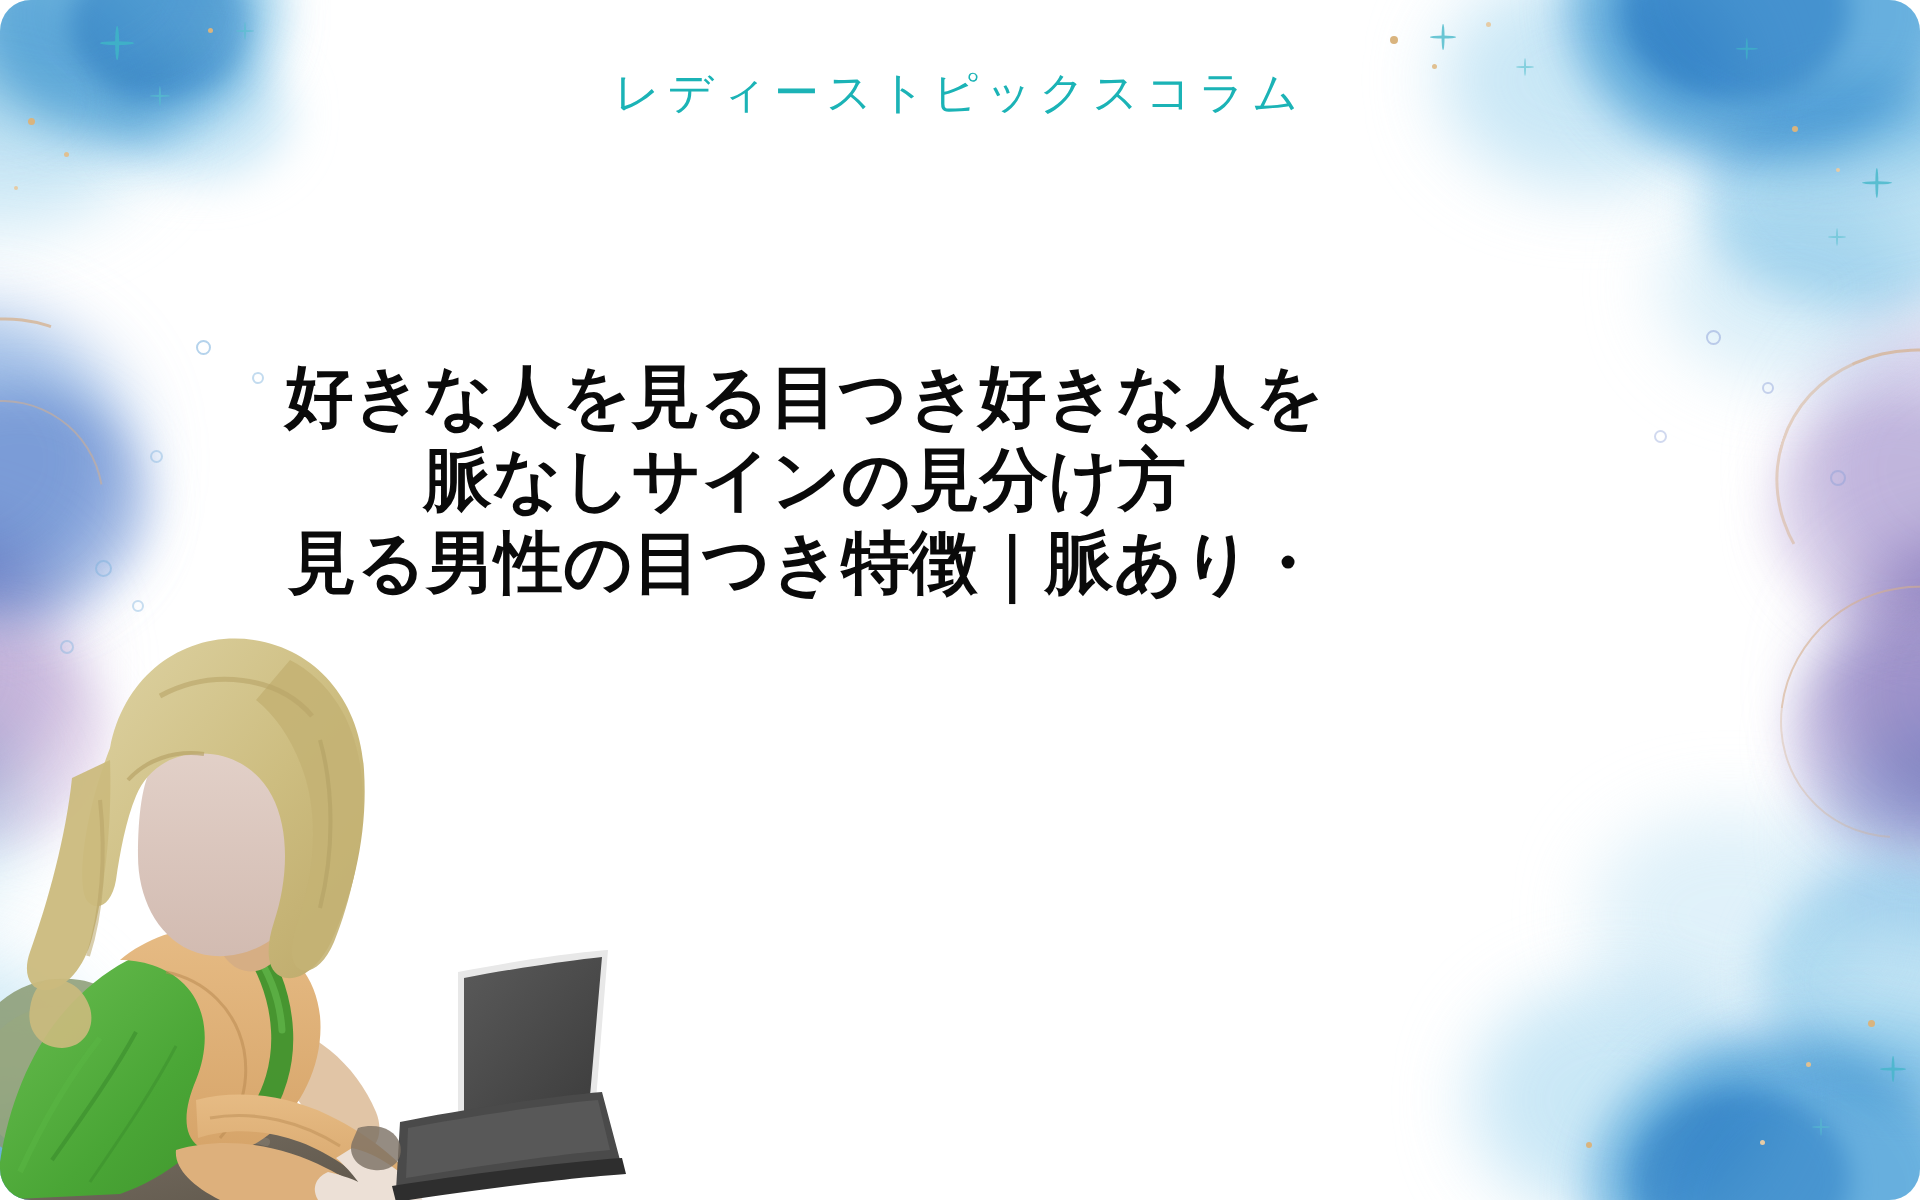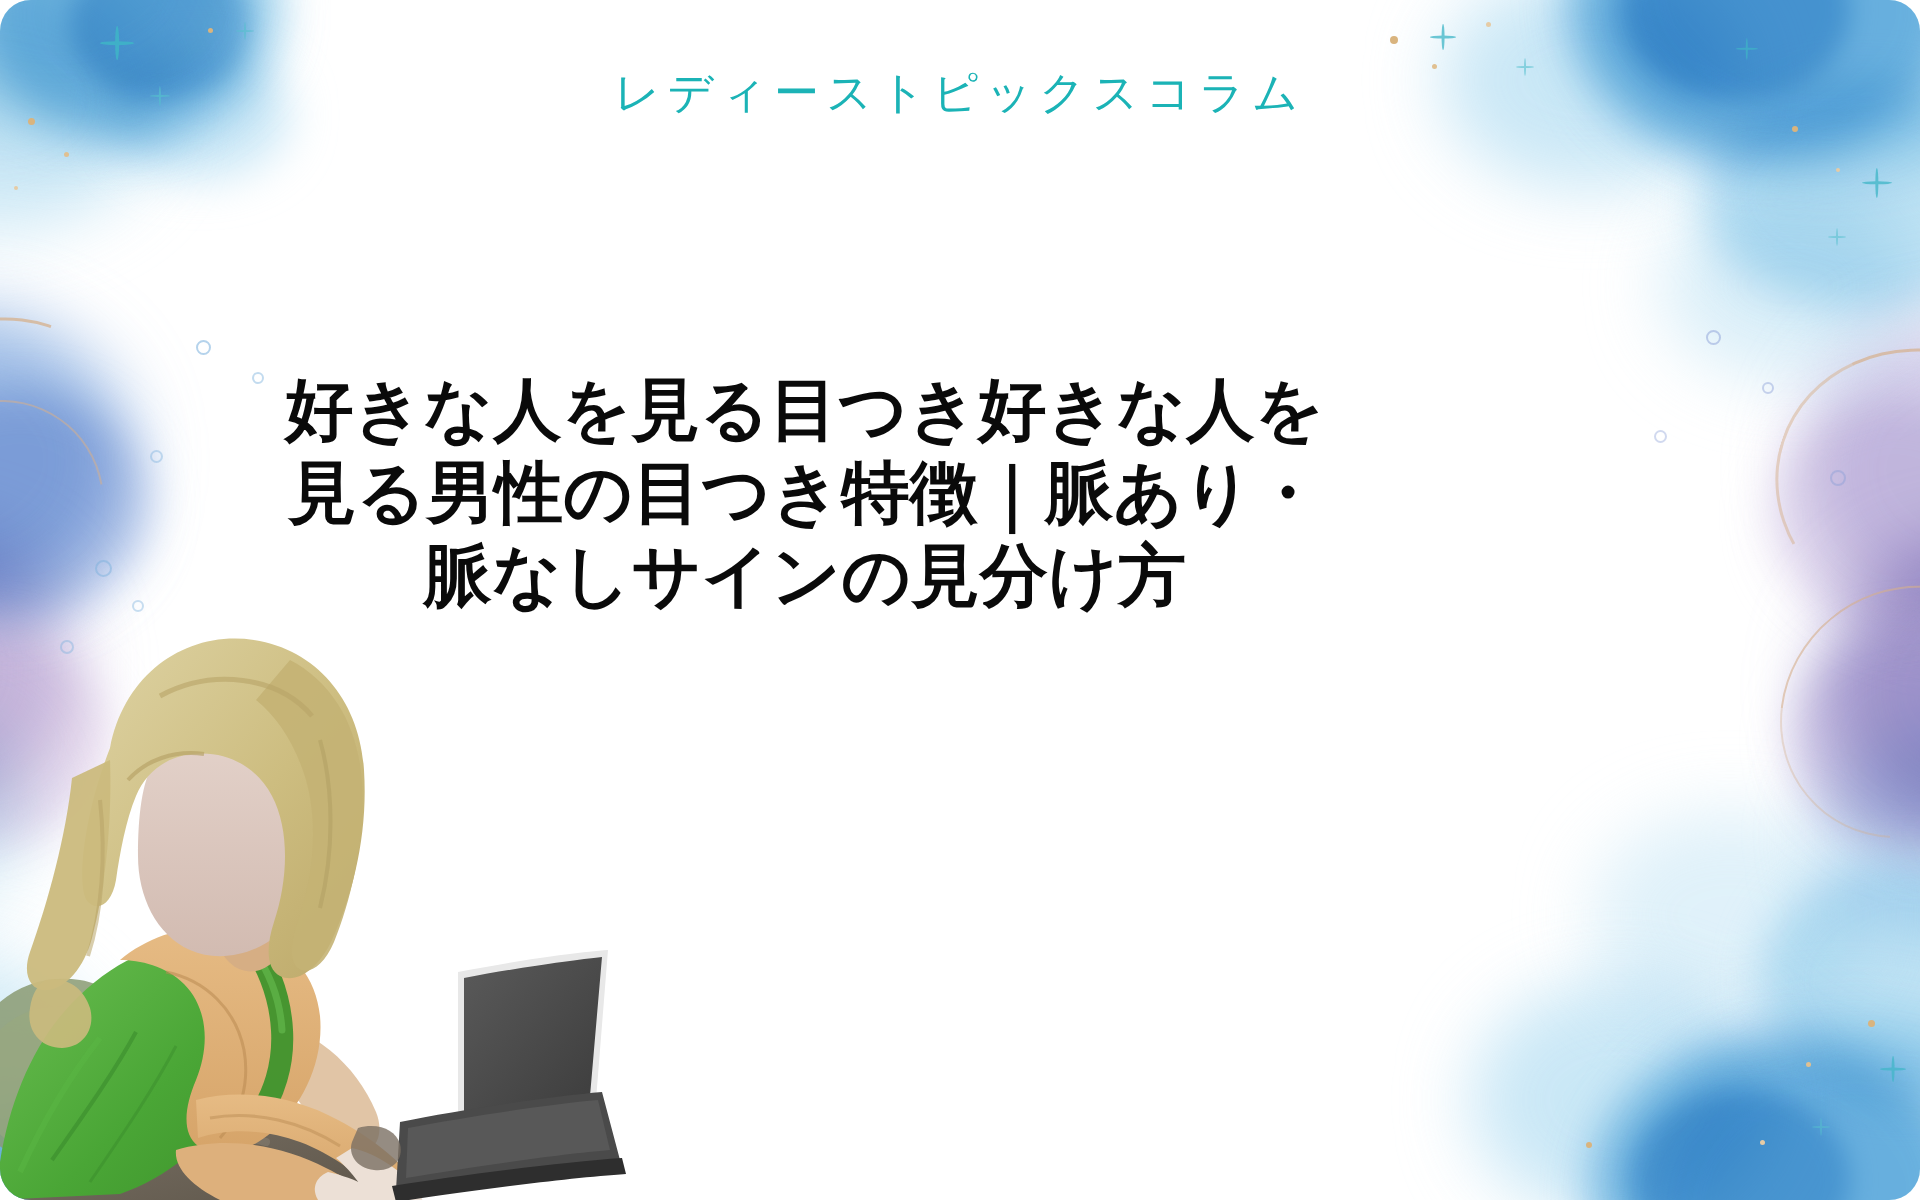--- a/index.html
+++ b/index.html
@@ -47,21 +47,21 @@
   #kicker{
     position:absolute;left:0;right:0;top:70px;text-align:center;
     font-size:45px;line-height:1;letter-spacing:.16em;font-weight:400;
     color:#1bb3b6;white-space:nowrap;
   }
 
   
   #title{
     position:absolute;left:270px;top:355px;width:1070px;
     text-align:center;color:#0a0a0a;font-weight:700;
-    font-size:68px;line-height:1.22;letter-spacing:.005em;margin-top:13px;
+    font-size:68px;line-height:1.22;letter-spacing:.005em;
   }
   #title .ln{display:block;white-space:nowrap;}
 
   
   #illo{position:absolute;left:-40px;bottom:0;width:740px;height:740px;}
   #illo svg{display:block;width:100%;height:100%;}
 </style>
 </head>
 <body style="background: rgb(255, 255, 255);">
 
@@ -269,17 +269,17 @@
 
         <path d="M432 726 C496 716 602 702 662 698 L666 714 C606 718 500 732 436 742 Z" fill="#2e2e2e"></path>
       </g>
 
       <path d="M398 668 C418 662 436 670 440 684 C444 700 432 712 414 710 C396 708 388 694 392 682 Z" fill="#7a6f63" opacity=".8"></path>
     </svg>
   </div>
 
   <div id="title" style="color: rgb(10, 10, 10);">
     <span class="ln">好きな人を見る目つき好きな人を</span>
+    <span class="ln">脈なしサインの見分け方</span>
     <span class="ln">見る男性の目つき特徴｜脈あり・</span>
-    <span class="ln">脈なしサインの見分け方</span>
   </div>
 
 </div>
 
 </body></html>

